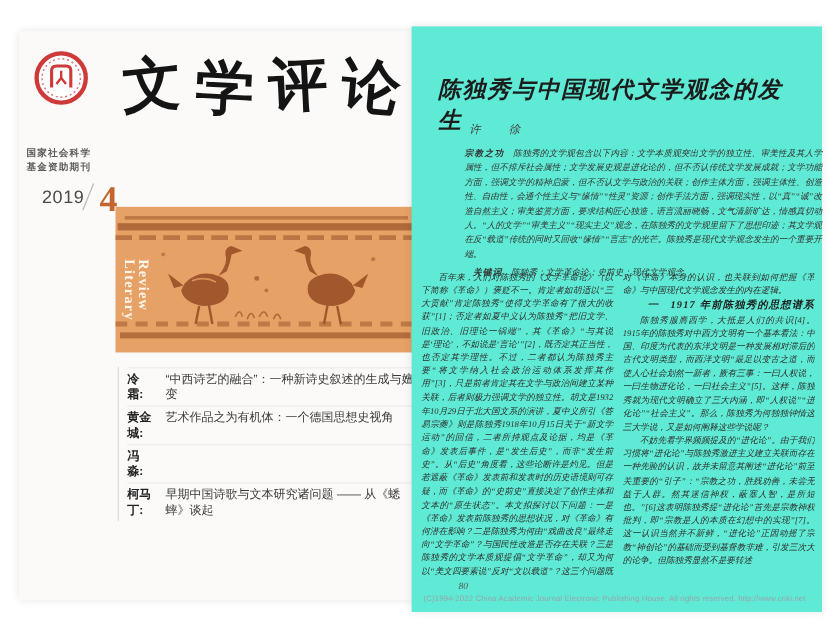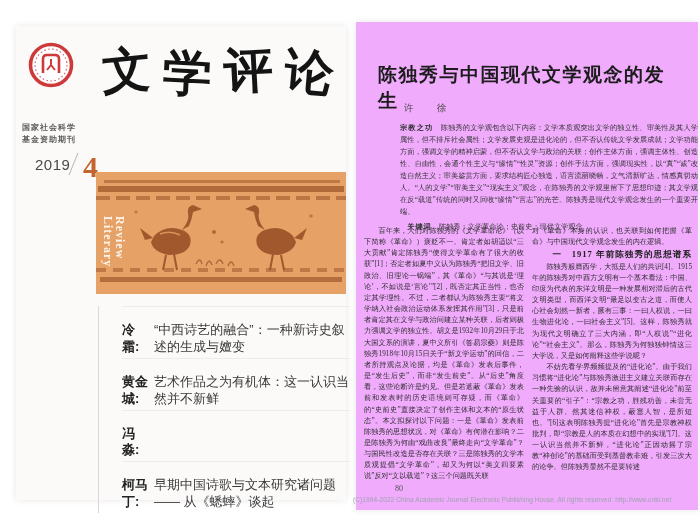--- a/index.html
+++ b/index.html
@@ -24,27 +24,27 @@
   .cover-title span:nth-child(1){transform:rotate(-6deg) skewX(-4deg);}
   .cover-title span:nth-child(2){transform:rotate(3deg) translateY(3px);}
   .cover-title span:nth-child(3){transform:rotate(-3deg);}
   .cover-title span:nth-child(4){transform:rotate(5deg) translateY(2px);}
   .band{position:absolute;left:80px;top:146px;width:250px;height:122px;overflow:hidden;}
   .band svg{display:block;width:100%;height:100%;}
   .band-caption{position:absolute;left:6px;bottom:0px;height:78px;display:flex;
         color:#fdf4ea;font-family:"Liberation Serif",serif;font-size:12px;font-weight:bold;letter-spacing:1px;}
   .band-caption span{writing-mode:vertical-rl;text-orientation:sideways;line-height:1.0;}
   .toc{position:absolute;left:82px;top:280px;width:244px;border-left:1px solid #d9d9d9;padding-left:7px;}
-  .toc-row{display:flex;border-top:1px solid #ececea;padding:15px 0 2px 0;
-        font-size:13px;color:#3a3a3a;line-height:1.3;margin-left:16px;}
+  .toc-row{display:flex;border-top:1px solid #ececea;padding:3px 0 2px 0;
+        font-size:10px;color:#3a3a3a;line-height:1.3;}
   .toc-row .au{flex:0 0 32px;font-weight:bold;color:#222;}
   .toc-row .ti{flex:1;}
   
-  .article{left:356px;top:22px;width:342px;height:488px;background:#f0abfc;
-        font-family:"Liberation Serif","DejaVu Serif",serif;color:#2e2e2e;}
+  .article{left:343px;top:22px;width:342px;height:488px;background:#5eead4;
+        font-family:"Liberation Serif","DejaVu Serif",serif;color:#2e2e2e;font-style:italic;}
   .a-title{position:absolute;left:22px;top:40px;width:300px;
         font-size:19px;font-weight:bold;letter-spacing:1.5px;color:#1c1c1c;}
   .a-author{position:absolute;left:48px;top:80px;font-size:9.5px;letter-spacing:7px;color:#444;}
   .abs{position:absolute;left:44px;top:101px;width:298px;
         font-size:7.2px;line-height:1.66;text-align:justify;color:#333;}
   .abs b{letter-spacing:1px;}
   .kw{margin-top:3px;text-indent:1em;}
   .cols{position:absolute;left:8px;top:204px;width:328px;height:258px;
         display:flex;gap:8px;font-size:7.2px;line-height:1.55;text-align:justify;overflow:hidden;}
   .col{flex:1 1 50%;}
@@ -125,21 +125,21 @@
     </div>
   </div>
 
   <div class="toc">
     <div class="toc-row">
       <span class="au">冷　霜:</span>
       <span class="ti">“中西诗艺的融合”：一种新诗史叙述的生成与嬗变</span>
     </div>
     <div class="toc-row">
       <span class="au">黄金城:</span>
-      <span class="ti">艺术作品之为有机体：这一认识当然并不新鲜</span>
+      <span class="ti">艺术作品之为有机体：一个德国思想史视角</span>
     </div>
     <div class="toc-row">
       <span class="au">冯　淼:</span>
     </div>
     <div class="toc-row">
       <span class="au">柯马丁:</span>
       <span class="ti">早期中国诗歌与文本研究诸问题 —— 从《蟋蟀》谈起</span>
     </div>
   </div>
 </div>

